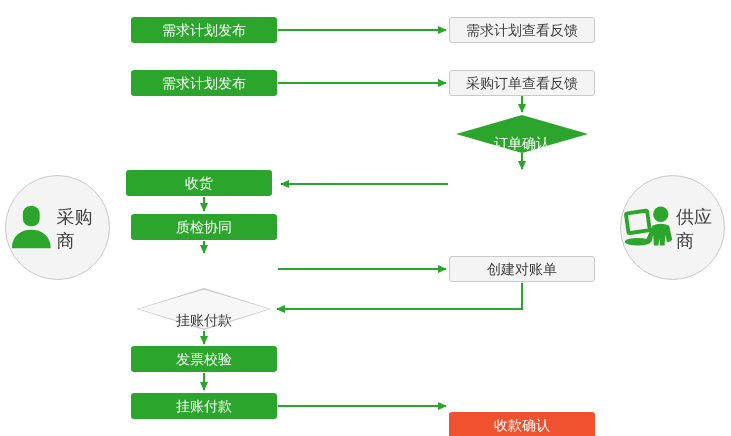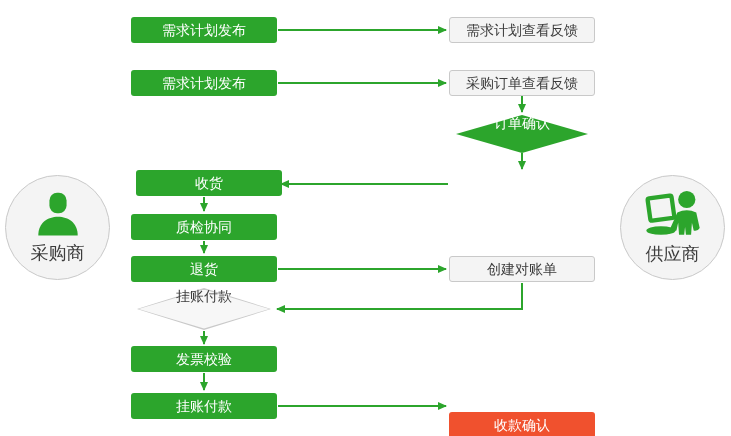--- a/index.html
+++ b/index.html
@@ -17,33 +17,33 @@
   .arrows{position:absolute;left:0;top:0;width:731px;height:436px;}
   .arrows line,.arrows polyline{stroke:var(--green);stroke-width:2;fill:none;}
   .arrows marker path{fill:var(--green);}
 
   .node{position:absolute;width:146px;height:26px;display:flex;align-items:center;
         justify-content:center;font-size:14px;border-radius:3px;line-height:1;}
   .node.green{background:var(--green);color:var(--text-light);}
   .node.gray{background:var(--neutral-fill);border:1px solid var(--neutral-border);color:var(--text-dark);text-align:center;}
   .node.red{background:var(--red);color:var(--text-light);margin-top:19px;}
 
-  .diamond{position:absolute;display:flex;align-items:flex-start;justify-content:center;font-size:14px;}
+  .diamond{position:absolute;display:flex;align-items:flex-end;justify-content:center;font-size:14px;}
   .diamond .shape{position:absolute;clip-path:polygon(50% 0,100% 50%,50% 100%,0 50%);}
   .diamond .shape.outer{inset:0;}
   .diamond .shape.inner{inset:1.5px;background:#f7f7f7;}
   .diamond.green .shape.outer{background:var(--green);}
   .diamond.gray .shape.outer{background:var(--neutral-border);}
   .diamond.green{color:var(--text-light);}
   .diamond.gray{color:var(--text-dark);}
   .diamond .node-label{position:relative;z-index:1;}
 
   .actor{position:absolute;width:105px;height:105px;border-radius:50%;
          background:var(--neutral-fill);border:1px solid var(--neutral-border);
-         display:flex;flex-direction:column;align-items:center;justify-content:center;}
+         display:flex;flex-direction:row;align-items:center;justify-content:center;}
   .actor .actor-label{font-size:18px;color:var(--text-dark);margin-top:2px;}
   .actor svg{display:block;}
   .actor .icon-fill{fill:var(--green);}
   .actor .icon-stroke{fill:none;stroke:var(--green);stroke-width:5;}
 </style>
 </head>
 <body>
 
 <div class="canvas">
 
@@ -66,28 +66,25 @@
     <line x1="204" y1="373" x2="204" y2="390" marker-end="url(#ah)"></line>
     <line x1="278" y1="406" x2="446" y2="406" marker-end="url(#ah)"></line>
   </svg>
 
   <div class="node green" style="left:131px;top:17px">
     <span class="node-label">需求计划发布</span>
   </div>
   <div class="node green" style="left:131px;top:70px">
     <span class="node-label">需求计划发布</span>
   </div>
-  <div class="node green" style="left:136px;top:170px">
+  <div class="node green" style="left:126px;top:170px">
     <span class="node-label">收货</span>
   </div>
   <div class="node green" style="left:131px;top:214px">
     <span class="node-label">质检协同</span>
-  </div>
-  <div class="node green" style="left:131px;top:256px">
-    <span class="node-label">退货</span>
   </div>
   <div class="diamond gray" style="left:137px;top:288px;width:134px;height:42px">
     <div class="shape outer"></div>
     <div class="shape inner"></div>
     <span class="node-label">挂账付款</span>
   </div>
   <div class="node green" style="left:131px;top:346px">
     <span class="node-label">发票校验</span>
   </div>
   <div class="node green" style="left:131px;top:393px">

